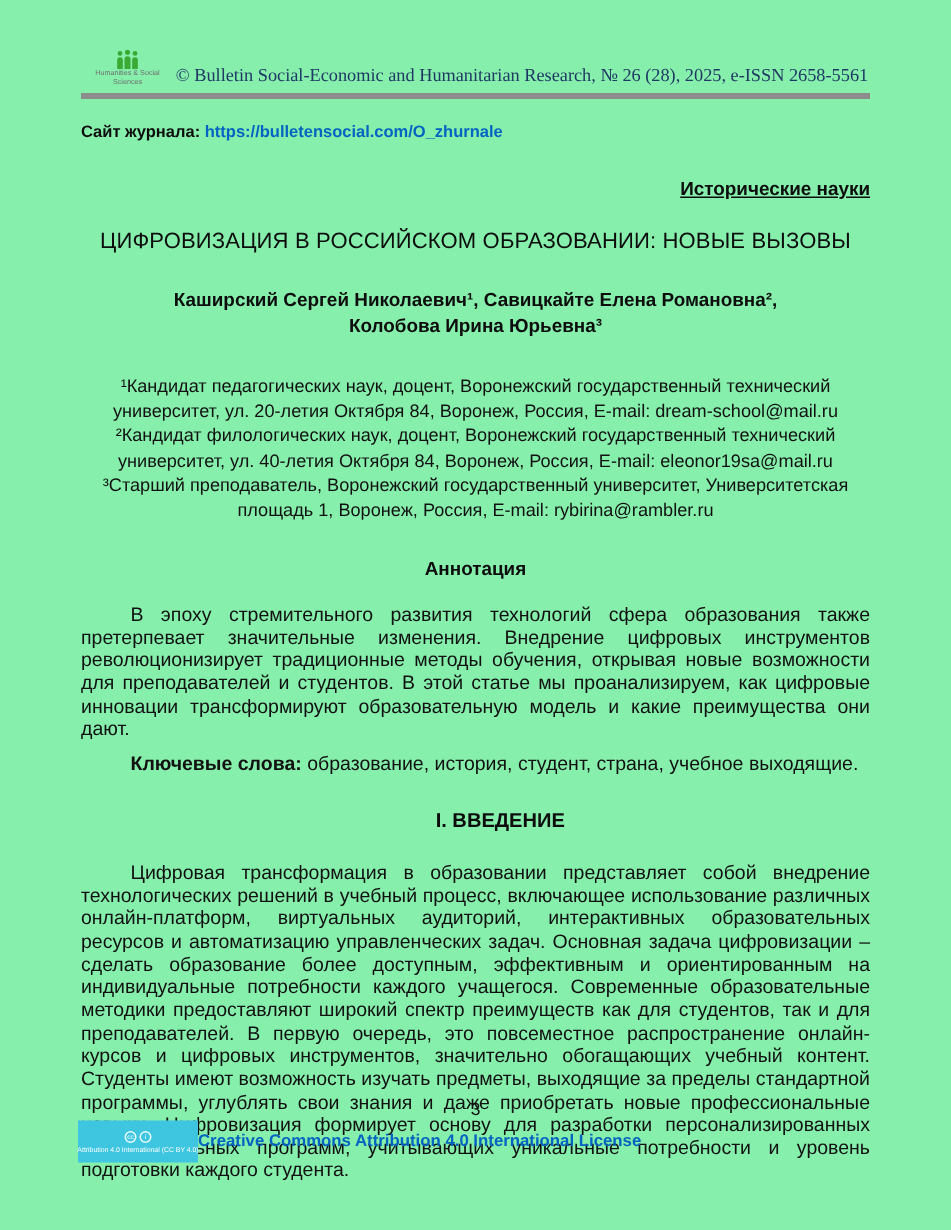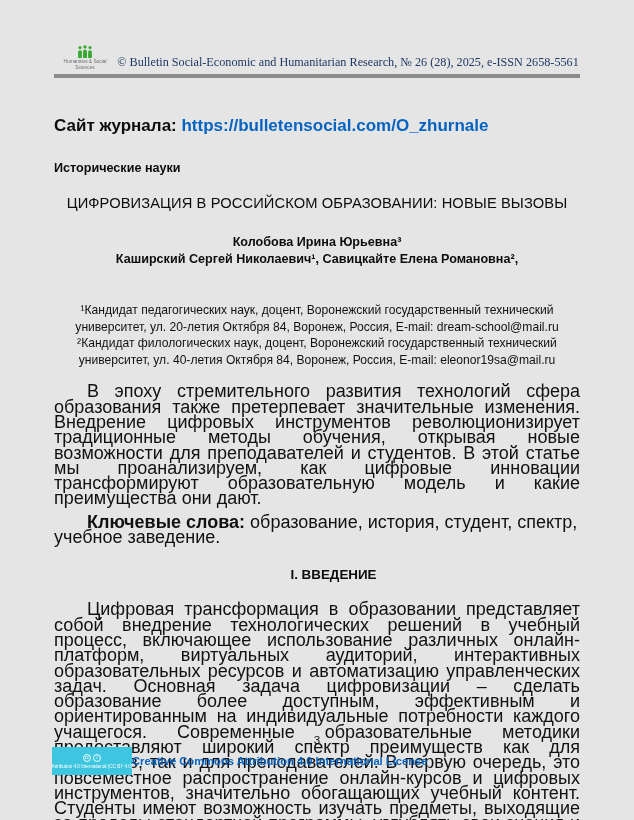--- a/index.html
+++ b/index.html
@@ -1,47 +1,47 @@
 <!DOCTYPE html>
 <html><head>
 <meta charset="utf-8">
 <style>
   html,body { margin:0; padding:0; background:#ffffff; }
   .page {
     position: relative;
     width: 634px; height: 820px;
-    background: #e5e5e5;
+    background: #86efac;
     font-family: "Liberation Sans", "DejaVu Sans", sans-serif;
     color: #1a1a1a;
     box-sizing: border-box;
-    padding: 12px 54px;
+    padding: 0 54px;
     overflow: hidden;
   }
   
   .hdr { display: flex; align-items: flex-end; padding-top: 33px; }
   .logo { width: 62px; text-align: center; flex: 0 0 auto; }
   .logo svg { display: block; margin: 0 auto 1px; }
   .logo-line { font-size: 4.8px; color: #6f6f6f; line-height: 1.25; white-space: nowrap; }
   .journal-line {
     flex: 1; text-align: center;
     font-family: "Liberation Serif", "DejaVu Serif", serif;
     font-size: 12.2px; color: #1F3864; padding-bottom: 1px;
   }
   .rule { height: 4px; background: #8c8c8c; margin-top: 3px; }
   
-  .site-line { margin-top: 38px; font-size: 17px; font-weight: bold; color: #0d0d0d; }
+  .site-line { margin-top: 16px; font-size: 11px; font-weight: bold; color: #0d0d0d; }
   .site-url { color: #0563C1; text-decoration: none; cursor: pointer; }
   
-  .section-label { margin-top: 25px; text-align: left; font-weight: bold; font-size: 12.6px; color: #0d0d0d; }
+  .section-label { margin-top: 25px; text-align: right; font-weight: bold; font-size: 12.6px; color: #0d0d0d; text-decoration: underline; }
   .title { margin: 20px 0 0; text-align: center; font-size: 14.7px; font-weight: normal; color: #0d0d0d; letter-spacing: .1px; }
   .authors { margin-top: 23px; text-align: center; font-weight: bold; font-size: 12.6px; line-height: 17px; color: #0d0d0d; }
-  .affiliations { margin-top: 34px; text-align: center; font-size: 12.1px; line-height: 16.6px; color: #111; }
+  .affiliations { margin-top: 23px; text-align: center; font-size: 12.1px; line-height: 16.6px; color: #111; }
   .abstract-heading { margin: 23px 0 0; text-align: center; font-size: 12.6px; font-weight: bold; color: #0d0d0d; }
   
-  .para { margin: 0; text-align: justify; font-size: 18px; line-height: 15.3px; text-indent: 33px; color: #111; }
+  .para { margin: 0; text-align: justify; font-size: 13px; line-height: 15.3px; text-indent: 33px; color: #111; }
   .abstract { margin-top: 16px; }
   .keywords { margin-top: 8px; text-align: left; }
   .kw-label { font-weight: bold; }
   .intro-heading { margin: 22px 0 0 33px; font-size: 13.4px; font-weight: bold; color: #0d0d0d; text-align: center; }
   .intro { margin-top: 20px; }
   
   .page-number { position: absolute; left: 0; right: 0; top: 733px; text-align: center; font-size: 11.6px; color: #111; }
   .footer-row { position: absolute; left: 52px; top: 747px; display: flex; align-items: center; gap: 0; }
   .cc-badge {
     width: 80px; height: 28px; background: #3EC6E0;
@@ -83,34 +83,36 @@
   <div class="site-line">
     <span>Сайт журнала:</span>
     <a class="site-url">https://bulletensocial.com/O_zhurnale</a>
   </div>
 
   <div class="section-label">Исторические науки</div>
 
   <h1 class="title">ЦИФРОВИЗАЦИЯ В РОССИЙСКОМ ОБРАЗОВАНИИ: НОВЫЕ ВЫЗОВЫ</h1>
 
   <div class="authors">
+    <div>Каширский Сергей Николаевич¹, Савицкайте Елена Романовна²,</div>
     <div>Колобова Ирина Юрьевна³</div>
-    <div>Каширский Сергей Николаевич¹, Савицкайте Елена Романовна²,</div>
   </div>
 
   <div class="affiliations">
     <div>¹Кандидат педагогических наук, доцент, Воронежский государственный технический университет, ул. 20-летия Октября 84, Воронеж, Россия, E-mail: dream-school@mail.ru</div>
     <div>²Кандидат филологических наук, доцент, Воронежский государственный технический университет, ул. 40-летия Октября 84, Воронеж, Россия, E-mail: eleonor19sa@mail.ru</div>
+    <div>³Старший преподаватель, Воронежский государственный университет, Университетская площадь 1, Воронеж, Россия, E-mail: rybirina@rambler.ru</div>
   </div>
 
+  <h2 class="abstract-heading">Аннотация</h2>
   <p class="para abstract">В эпоху стремительного развития технологий сфера образования также претерпевает значительные изменения. Внедрение цифровых инструментов революционизирует традиционные методы обучения, открывая новые возможности для преподавателей и студентов. В этой статье мы проанализируем, как цифровые инновации трансформируют образовательную модель и какие преимущества они дают.</p>
 
   <p class="para keywords">
     <span class="kw-label">Ключевые слова:</span>
-    <span>образование, история, студент, спектр, учебное заведение.</span>
+    <span>образование, история, студент, страна, учебное выходящие.</span>
   </p>
 
   <h2 class="intro-heading">I. ВВЕДЕНИЕ</h2>
   <p class="para intro">Цифровая трансформация в образовании представляет собой внедрение технологических решений в учебный процесс, включающее использование различных онлайн-платформ, виртуальных аудиторий, интерактивных образовательных ресурсов и автоматизацию управленческих задач. Основная задача цифровизации – сделать образование более доступным, эффективным и ориентированным на индивидуальные потребности каждого учащегося. Современные образовательные методики предоставляют широкий спектр преимуществ как для студентов, так и для преподавателей. В первую очередь, это повсеместное распространение онлайн-курсов и цифровых инструментов, значительно обогащающих учебный контент. Студенты имеют возможность изучать предметы, выходящие за пределы стандартной программы, углублять свои знания и даже приобретать новые профессиональные навыки. Цифровизация формирует основу для разработки персонализированных образовательных программ, учитывающих уникальные потребности и уровень подготовки каждого студента.</p>
 
   <div class="page-number">3</div>
 
   <div class="footer-row">
     <div class="cc-badge">
       <div class="cc-icons">

